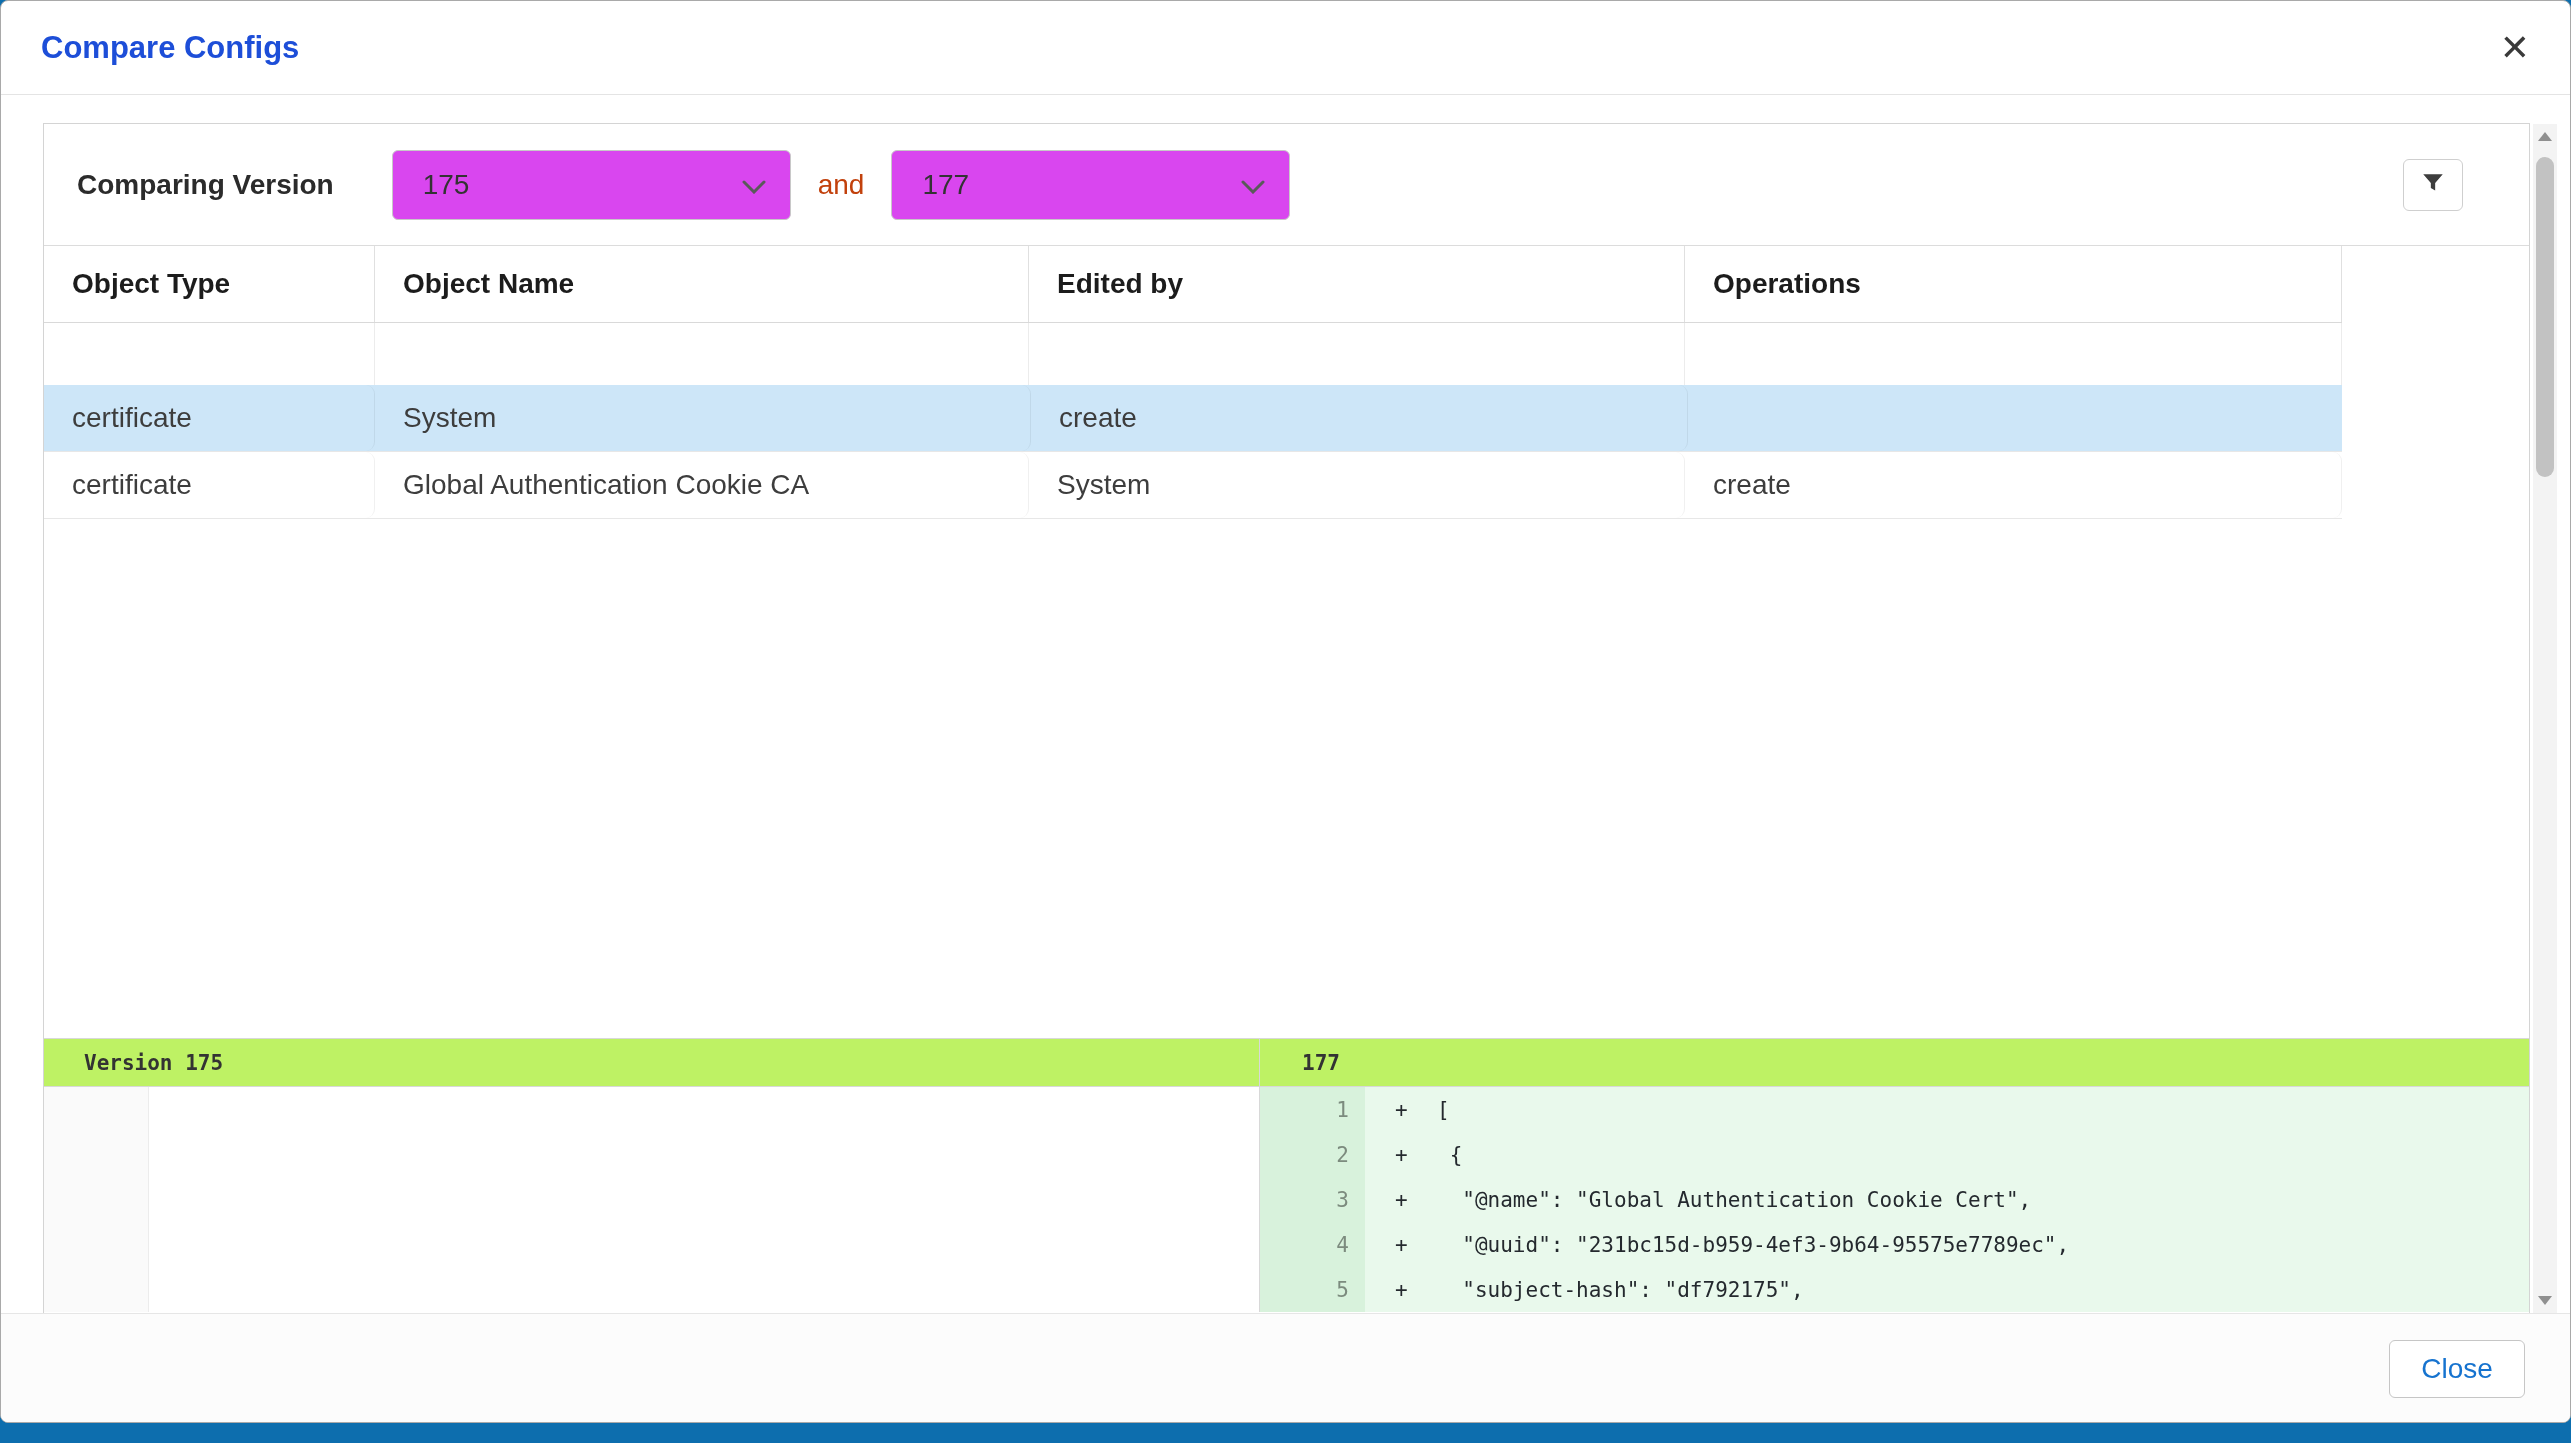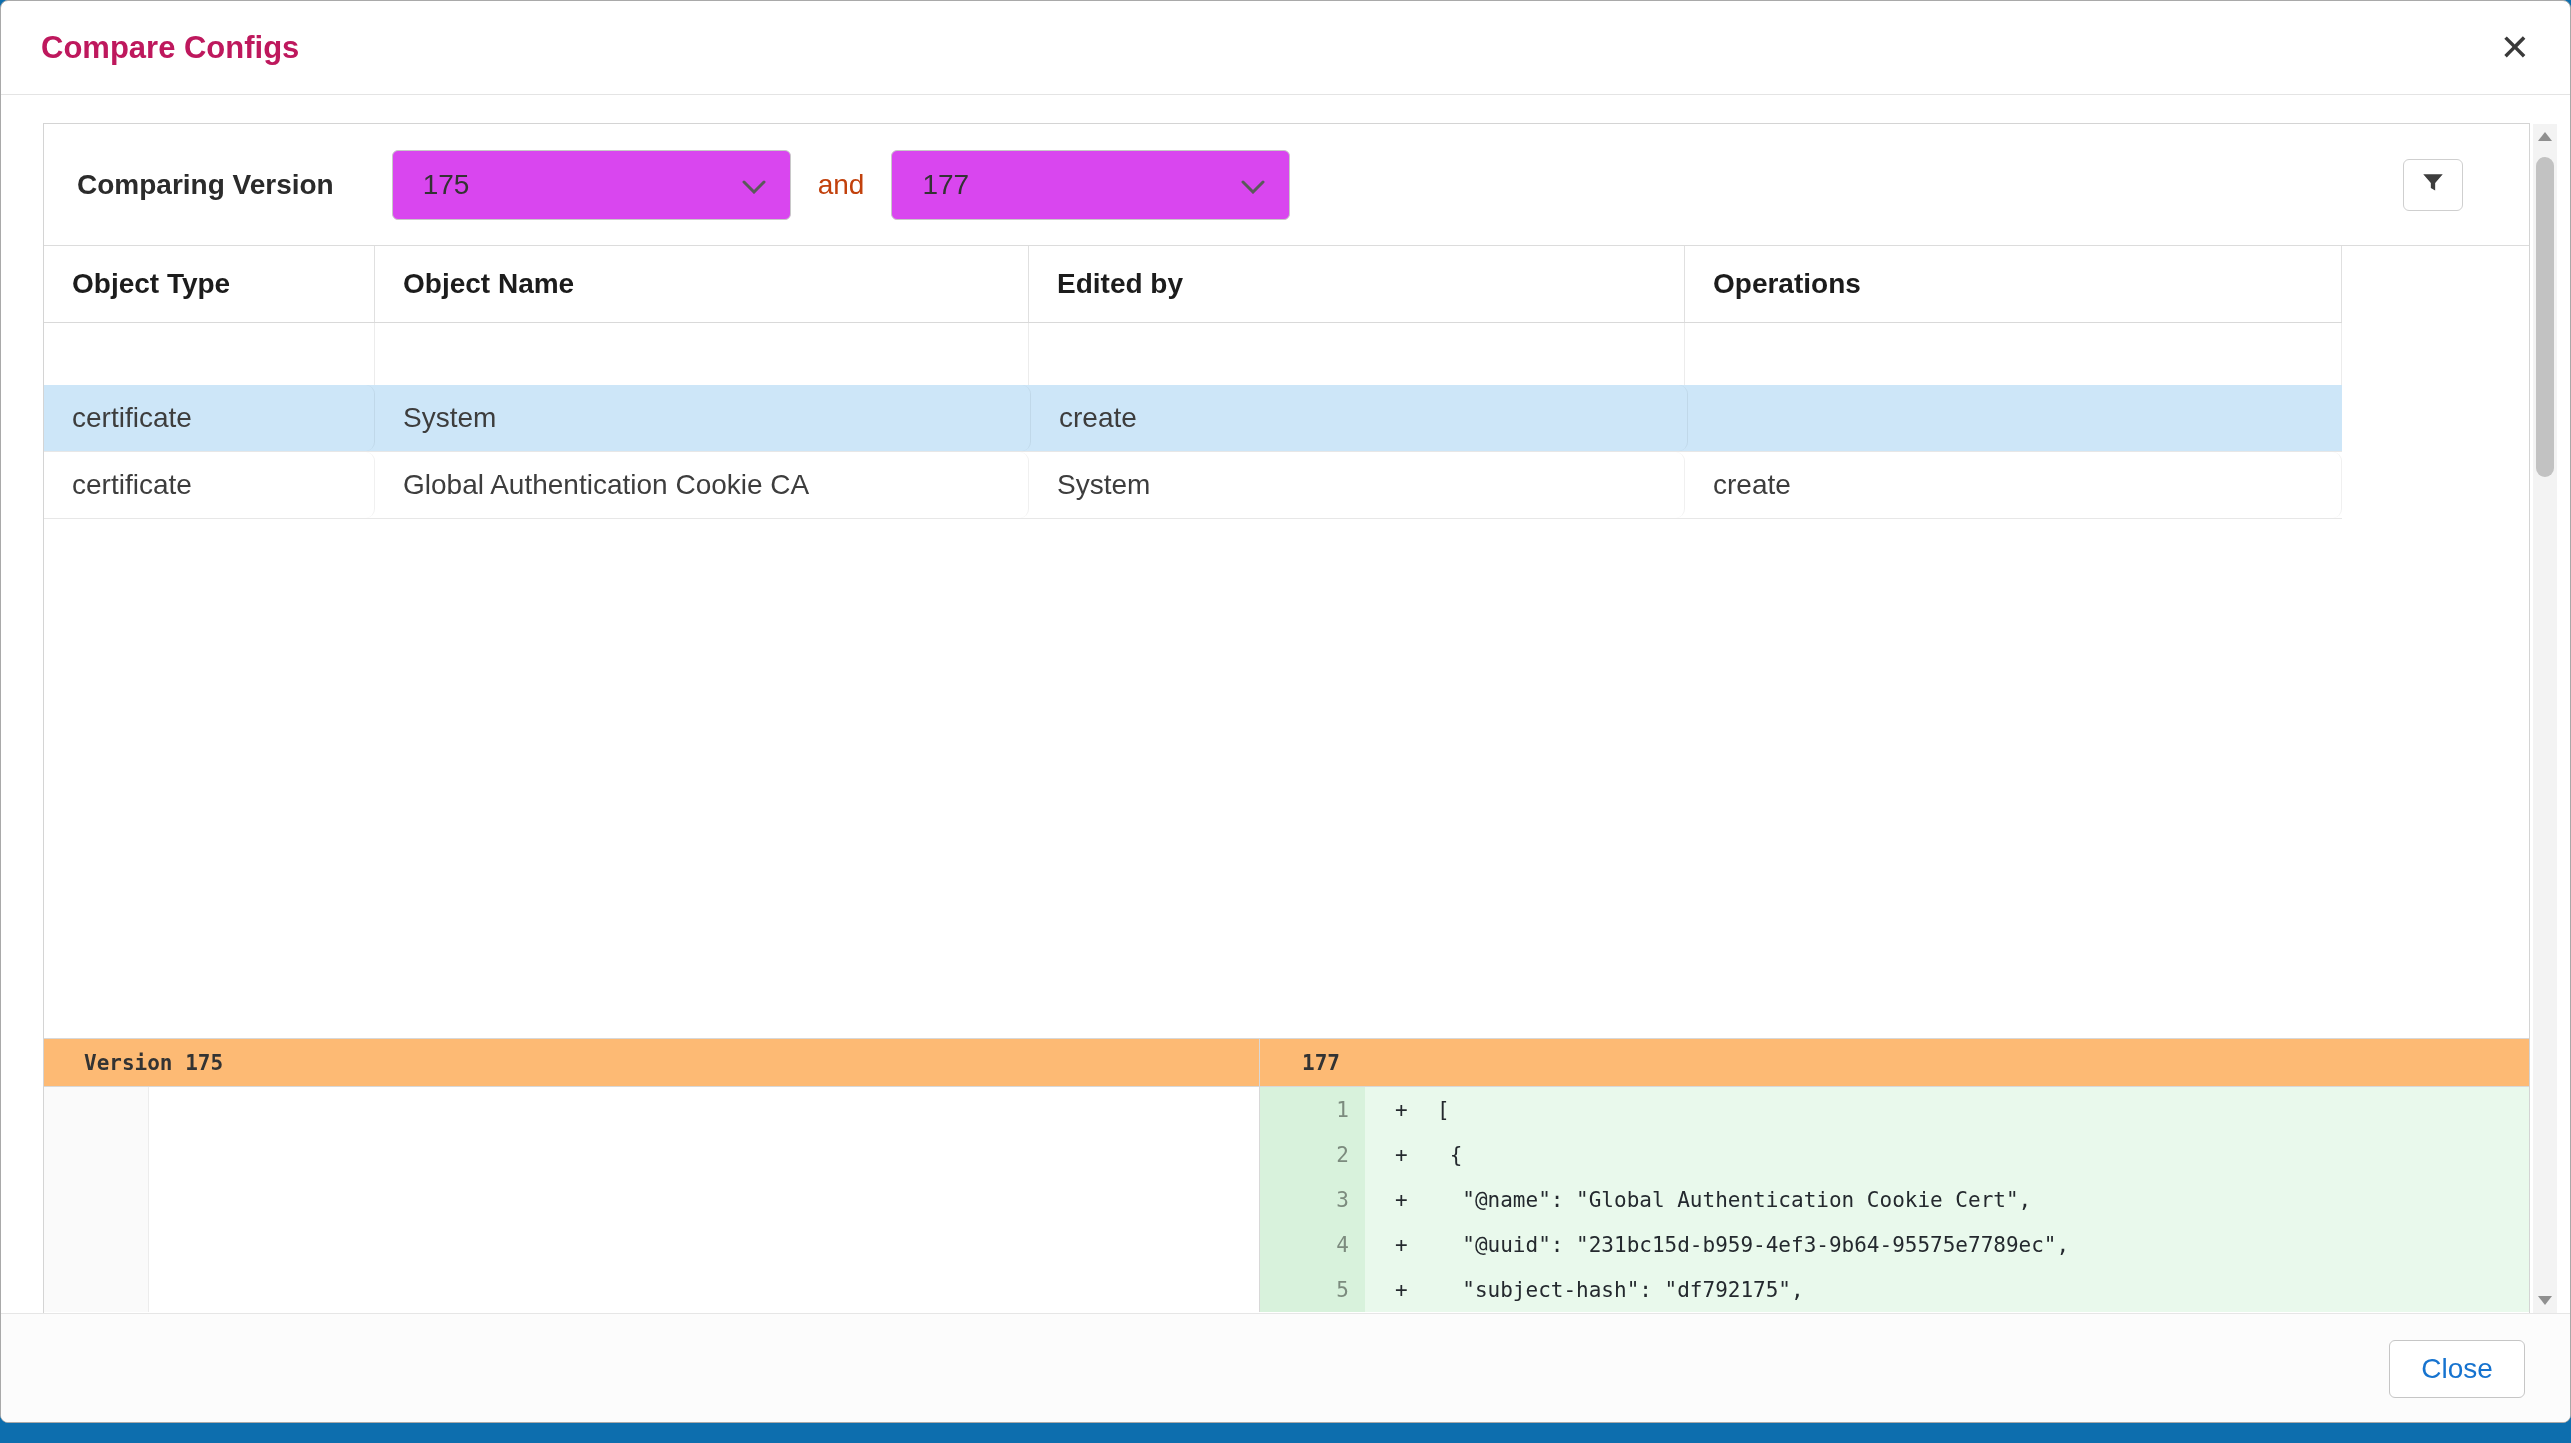--- a/index.html
+++ b/index.html
@@ -20,21 +20,21 @@
     overflow: hidden;
   }
   
   .modal-header {
     height: 94px;
     display: flex;
     align-items: center;
     padding: 0 40px;
     border-bottom: 1px solid #e4e4e4;
   }
-  .modal-title { font-size: 31px; font-weight: 600; color: #be185d; }
+  .modal-title { font-size: 31px; font-weight: 600; color: #1d4ed8; }
   .close-btn {
     margin-left: auto;
     font-size: 36px;
     color: #3a3a3a;
     cursor: pointer;
     line-height: 1;
     font-weight: 400;
   }
   
   .modal-body { position: relative; height: 1218px; }
@@ -116,21 +116,21 @@
     background: #fff;
   }
   .trow .cell { border-right: 1px solid rgba(0,0,0,0.06); border-radius: 9px; }
   .trow.selected { background: #cde6f8; }
   .table-filler { height: 519px; }
   
   .diff-header {
     height: 49px;
     border-top: 1px solid #d8d8d8;
     border-bottom: 1px solid #d8d8d8;
-    background: #fdba74;
+    background: #bef264;
     display: flex;
     font-family: "DejaVu Sans Mono", monospace;
     font-size: 21px;
     font-weight: 700;
     color: #333;
   }
   .diff-header .dh-left {
     width: 1216px;
     border-right: 1px solid #d8d8d8;
     display: flex; align-items: center;

